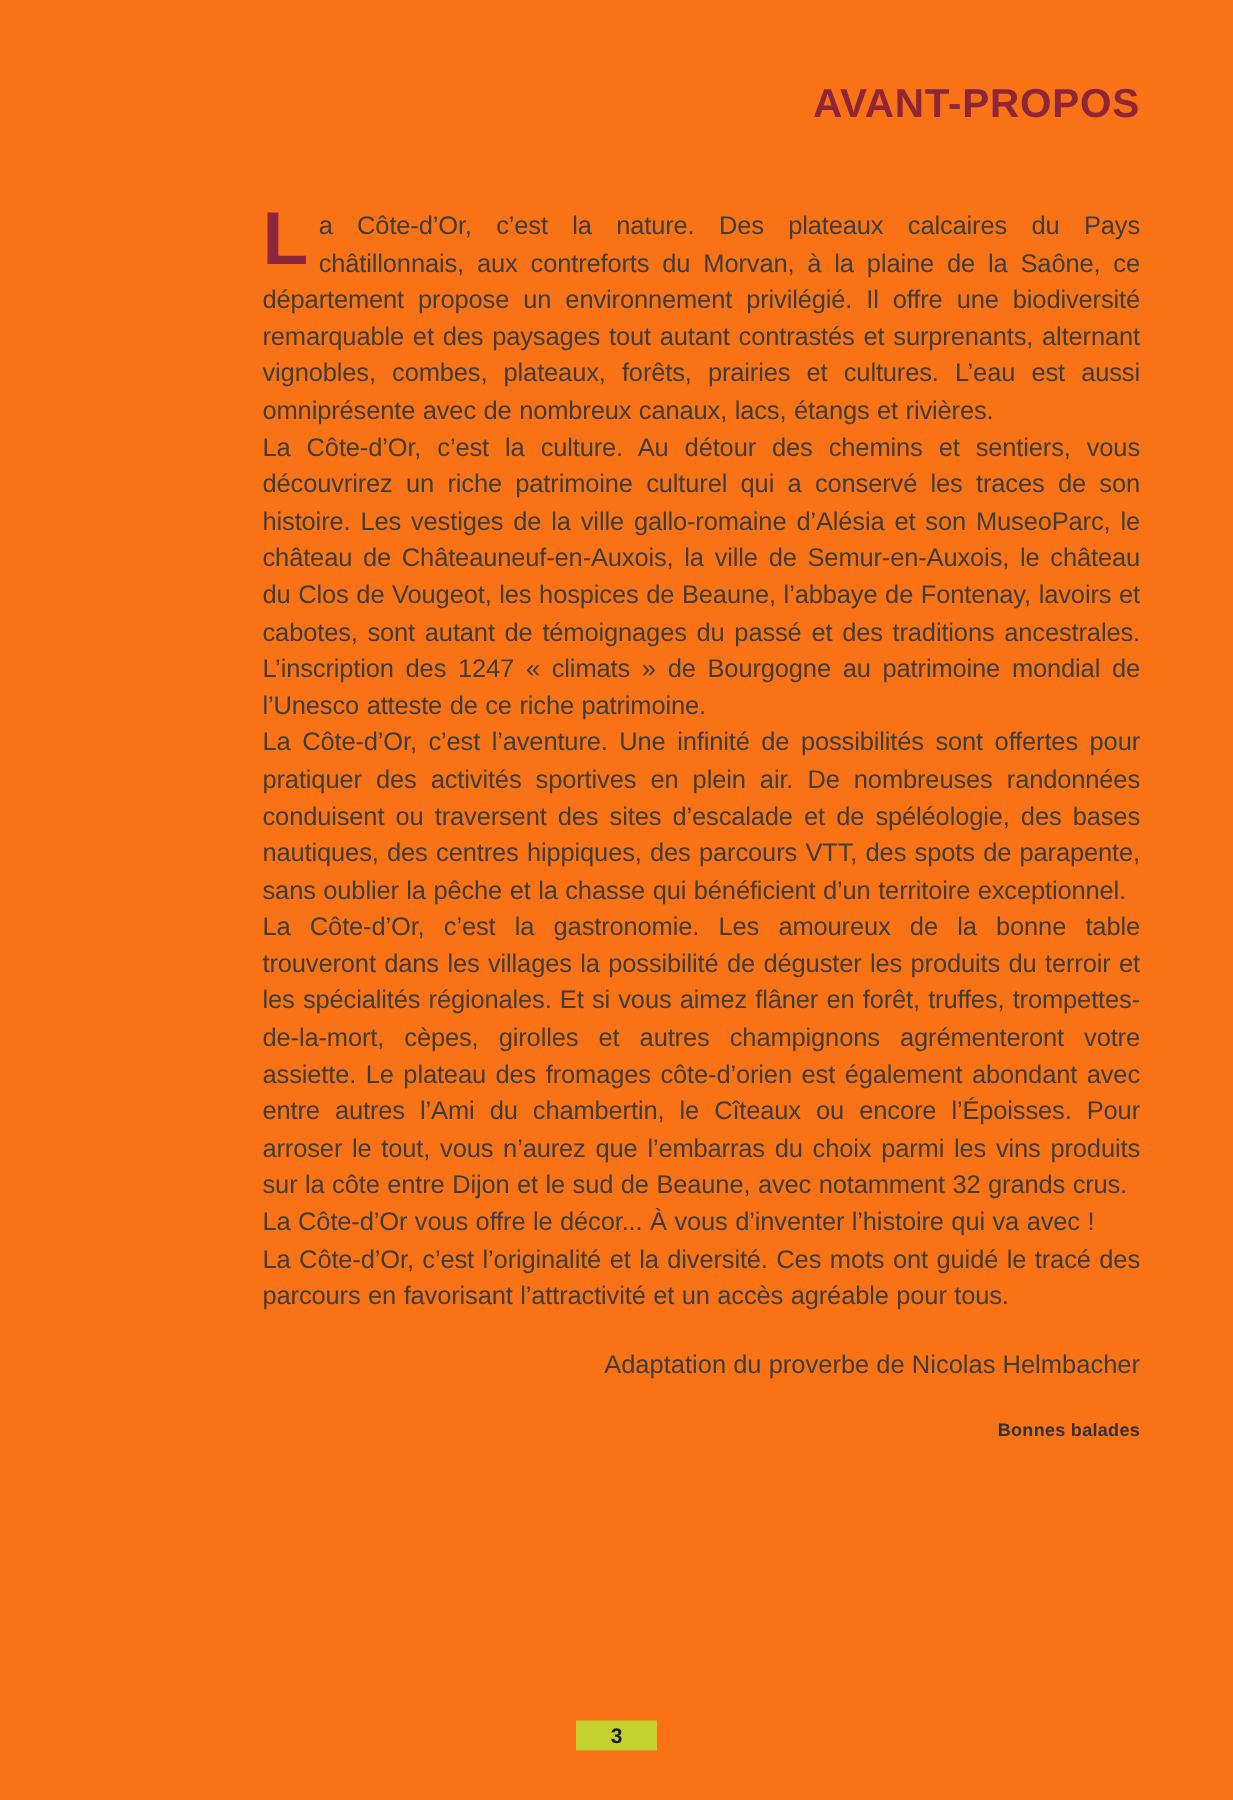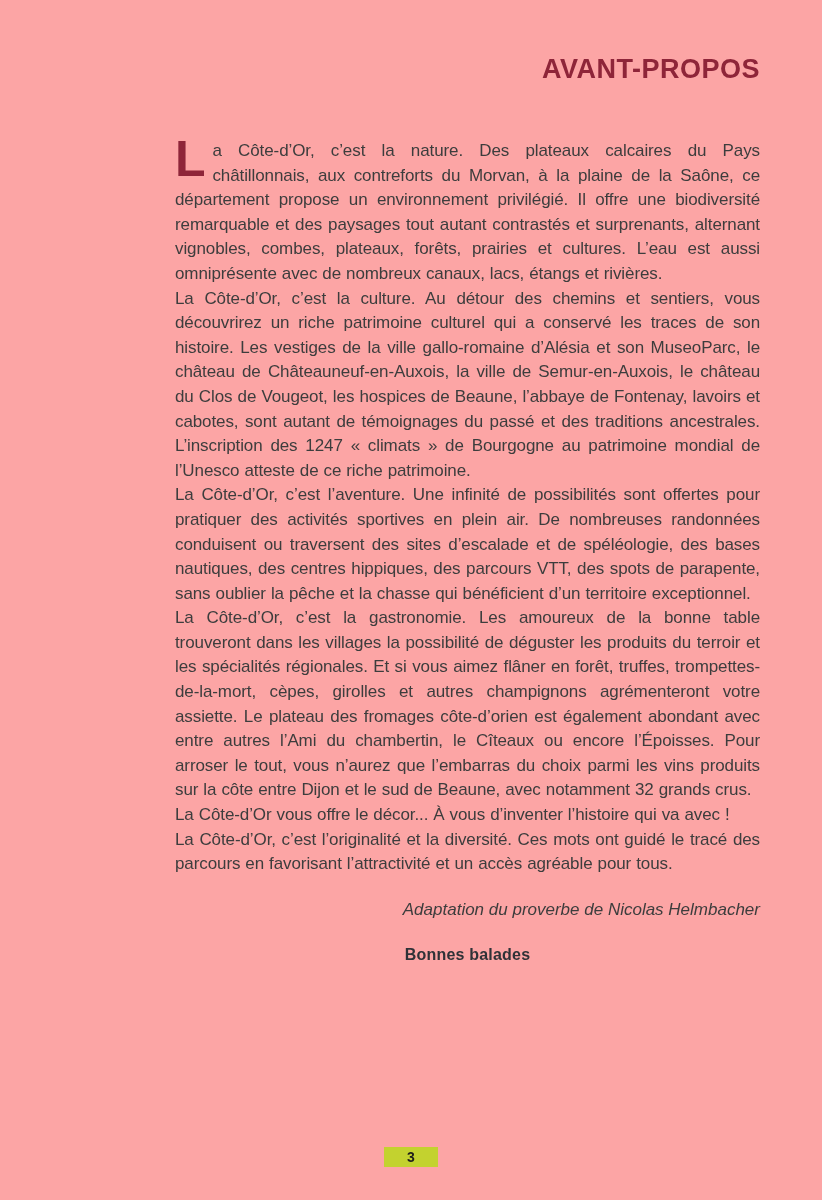--- a/index.html
+++ b/index.html
@@ -4,21 +4,21 @@
 <style>
   html, body {
     margin: 0;
     padding: 0;
     background: #ffffff;
   }
   .page {
     position: relative;
     width: 822px;
     height: 1200px;
-    background: #fca5a5;
+    background: #f97316;
     overflow: hidden;
     font-family: "Liberation Sans", sans-serif;
   }
   .title {
     position: absolute;
     top: 54px;
     right: 62px;
     margin: 0;
     font-size: 27px;
     font-weight: bold;
@@ -46,30 +46,29 @@
     float: left;
     font-size: 50px;
     line-height: 41px;
     font-weight: bold;
     color: var(--accent, #8e2539);
     padding-right: 7px;
   }
   .attribution {
     margin: 23px 0 0 0;
     text-align: right;
-    font-style: italic;
     font-size: 17px;
     letter-spacing: 0;
     color: var(--body_text, #3d3d3d);
   }
   .signoff {
     margin: 26px 0 0 0;
-    text-align: center;
+    text-align: right;
     font-weight: bold;
-    font-size: 16px;
+    font-size: 12px;
     letter-spacing: 0.2px;
     color: var(--signoff_text, #2f3237);
   }
   .page-number {
     position: absolute;
     top: 1147px;
     left: 384px;
     width: 54px;
     height: 20px;
     background: var(--page_number_bg, #c3d22f);

